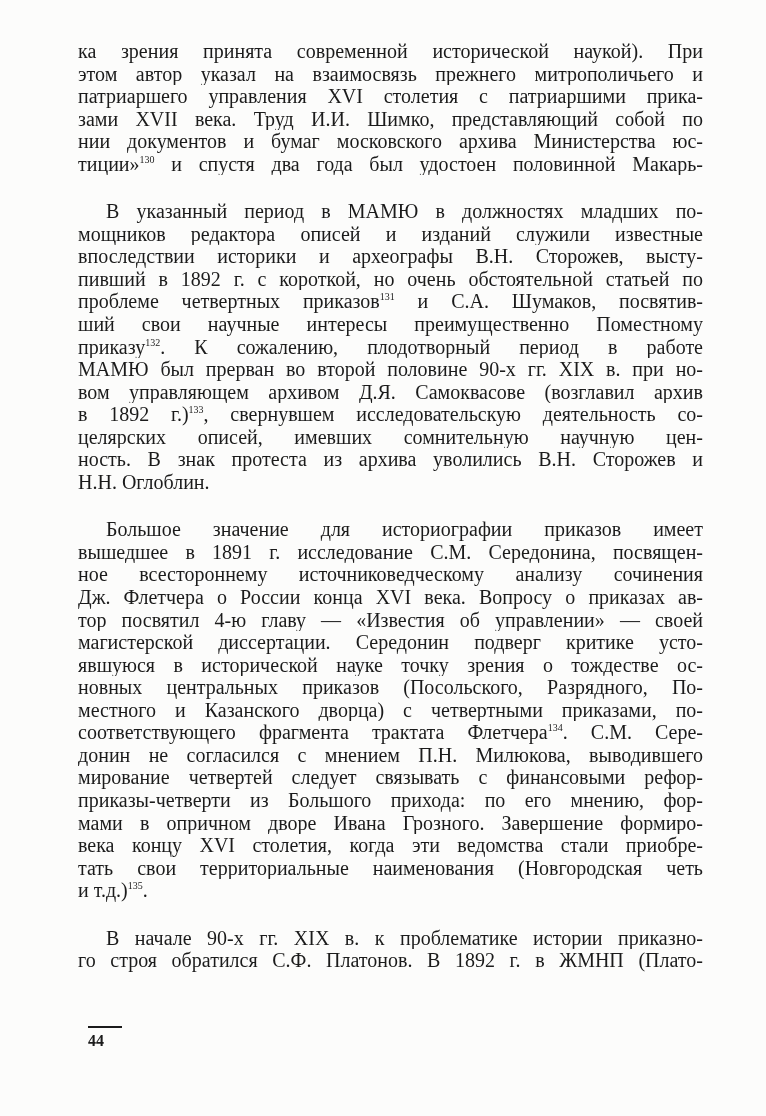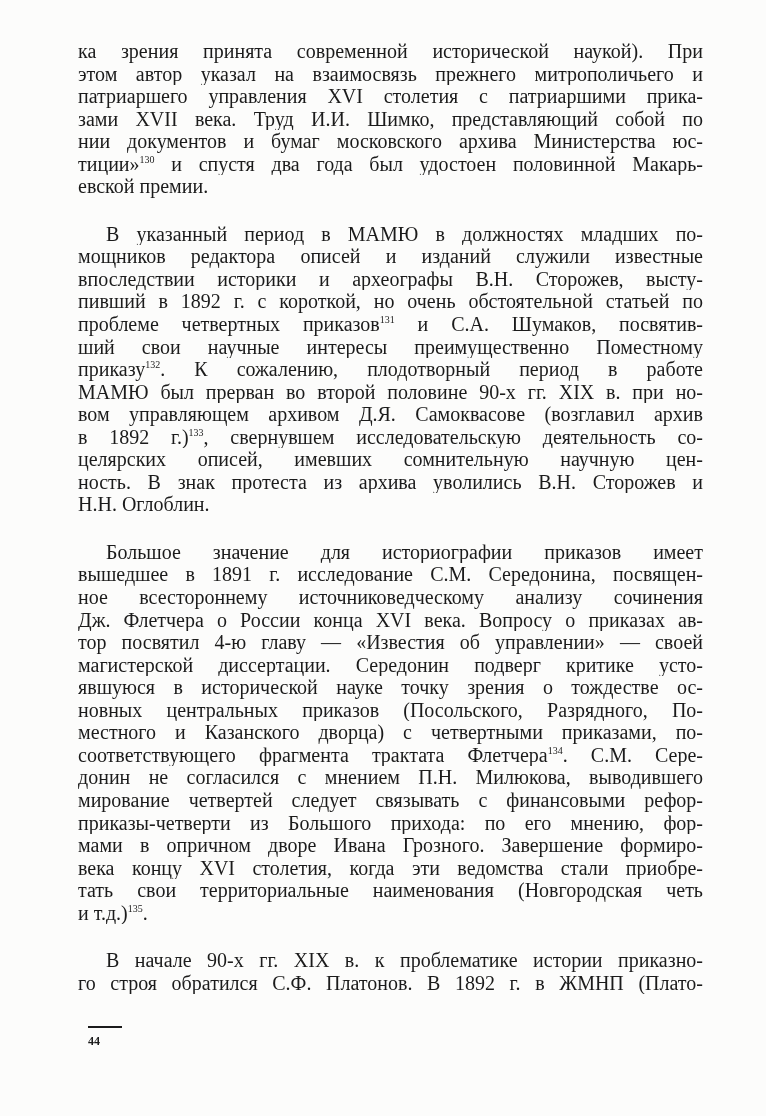--- a/index.html
+++ b/index.html
@@ -54,38 +54,37 @@
     position: absolute;
     left: 88px;
     top: 1026px;
   }
   .footer-rule {
     width: 34px;
     height: 2px;
     margin-bottom: 3px;
   }
   .page-number {
-    font-size: 12px;
+    font-size: 16px;
     font-weight: 700;
     line-height: 20px;
   }
 </style>
 </head>
 <body style="background: rgb(252, 252, 251); color: rgb(27, 27, 27);">
 
 <div class="page">
   <div class="text-block">
       <div class="paragraph">
         <div class="line">ка зрения принята современной исторической наукой). При</div>
         <div class="line">этом автор указал на взаимосвязь прежнего митрополичьего и</div>
         <div class="line">патриаршего управления XVI столетия с патриаршими прика-</div>
         <div class="line">зами XVII века. Труд И.И. Шимко, представляющий собой по</div>
         <div class="line">нии документов и бумаг московского архива Министерства юс-</div>
         <div class="line">тиции»<sup class="fnref">130</sup> и спустя два года был удостоен половинной Макарь-</div>
-        <div class="line last">евской премии.</div>
       </div>
       <div class="paragraph">
         <div class="line indent">В указанный период в МАМЮ в должностях младших по-</div>
         <div class="line">мощников редактора описей и изданий служили известные</div>
         <div class="line">впоследствии историки и археографы В.Н. Сторожев, высту-</div>
         <div class="line">пивший в 1892 г. с короткой, но очень обстоятельной статьей по</div>
         <div class="line">проблеме четвертных приказов<sup class="fnref">131</sup> и С.А. Шумаков, посвятив-</div>
         <div class="line">ший свои научные интересы преимущественно Поместному</div>
         <div class="line">приказу<sup class="fnref">132</sup>. К сожалению, плодотворный период в работе</div>
         <div class="line">МАМЮ был прерван во второй половине 90-х гг. XIX в. при но-</div>

